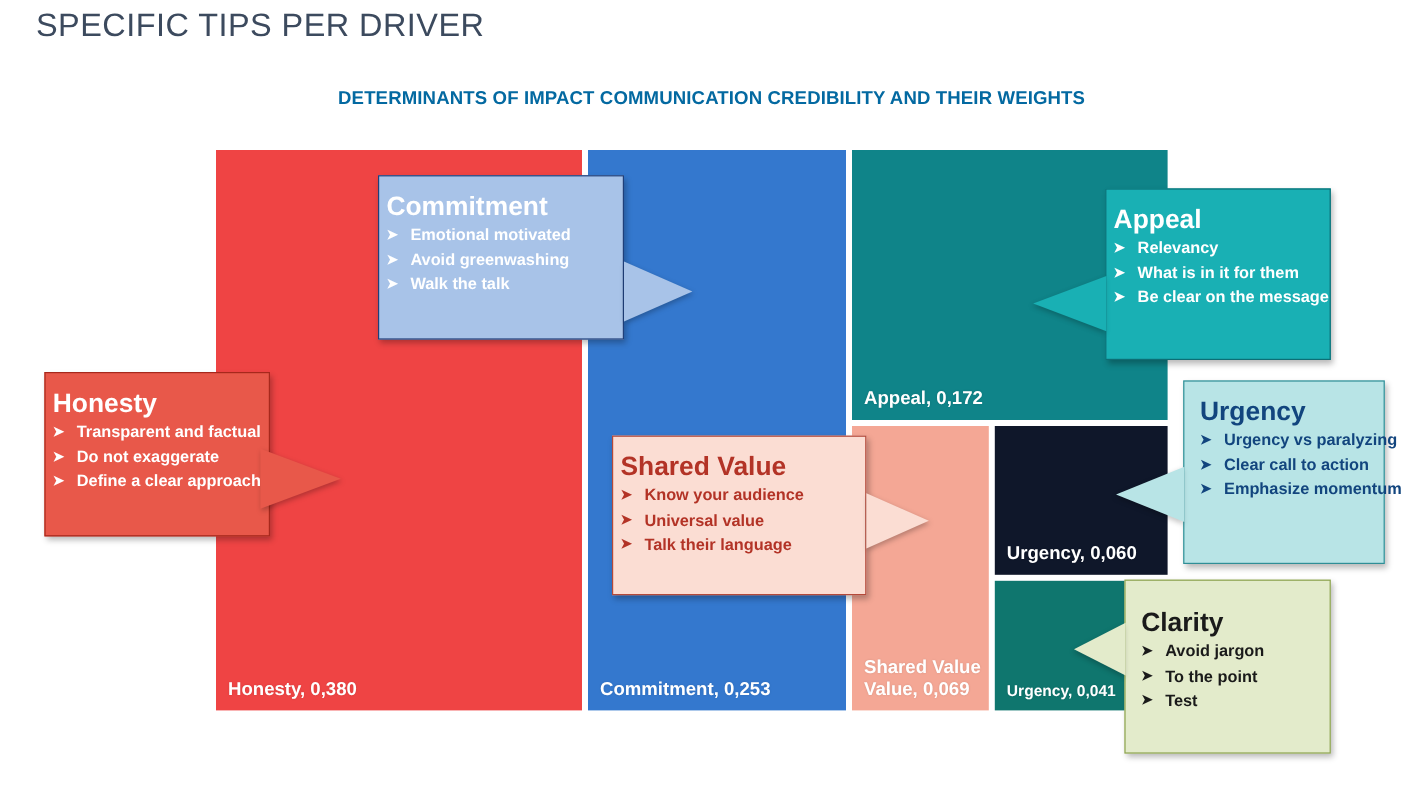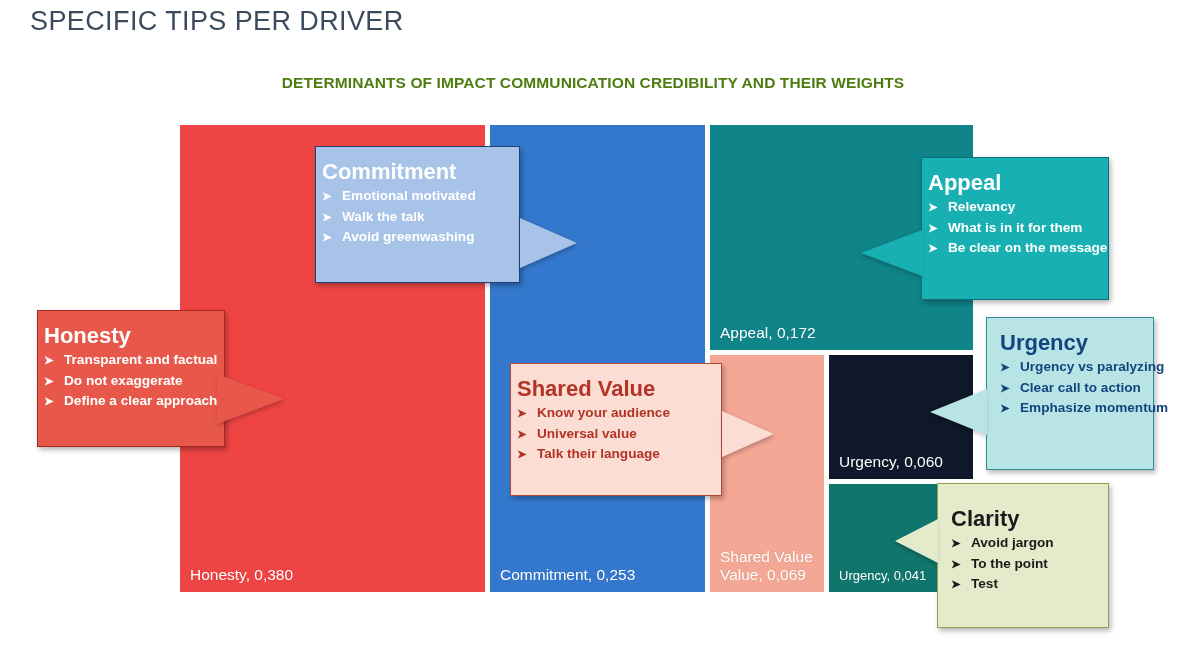--- a/index.html
+++ b/index.html
@@ -14,33 +14,33 @@
   
   #slide-title {
     position: absolute; left: 30px; top: 6px;
     font-size: 27px; font-weight: 400; letter-spacing: .4px;
     color: #3c4a5e;
   }
   #chart-title {
     position: absolute; left: 0; top: 74px; width: 1182px;
     text-align: center;
     font-size: 15.5px; font-weight: 700; letter-spacing: .1px;
-    color: #4d7c0f;
+    color: #0369a1;
     padding-left: 4px;
   }
 
   
   #treemap { position: absolute; left: 180px; top: 125px; width: 793px; height: 467px; }
   .tile {
     position: absolute;
     overflow: hidden;
   }
   .tile-label {
     position: absolute; left: 10px; bottom: 8px;
-    color: #ffffff; font-weight: 400; line-height: 1.15;
+    color: #ffffff; font-weight: 700; line-height: 1.15;
     text-shadow: 0 0 2px rgba(0,0,0,.12);
     white-space: pre-line;
   }
   .lbl-lg { font-size: 15.5px; }
   .lbl-md { font-size: 15.5px; }
   .lbl-sm { font-size: 13px; }
 
   
   .callout { position: absolute; }
   .callout .body {
@@ -118,22 +118,22 @@
     </div>
   </div>
 
   <div class="callout" style="left:315px; top:146px; width:205px; height:137px;">
     <div class="body" style="background:#a8c3e8; border-width:1.5px; border-color:#1f3f7a;"></div>
     <div class="tail" style="left:205px; top:72px; border-top:25px solid transparent; border-bottom:25px solid transparent; border-left:57px solid #a8c3e8; filter:drop-shadow(1px 2px 2px rgba(0,0,0,.25));"></div>
     <div class="content" style="color:#ffffff;">
       <div class="c-title">Commitment</div>
       <ul class="c-list">
         <li>Emotional motivated</li>
+        <li>Avoid greenwashing</li>
         <li>Walk the talk</li>
-        <li>Avoid greenwashing</li>
       </ul>
     </div>
   </div>
 
   <div class="callout" style="left:921px; top:157px; width:188px; height:143px;">
     <div class="body" style="background:#19b0b4; border-width:1.5px; border-color:#0c6f75;"></div>
     <div class="tail" style="left:-60px; top:73px; border-top:23px solid transparent; border-bottom:23px solid transparent; border-right:61px solid #19b0b4; filter:drop-shadow(-1px 2px 2px rgba(0,0,0,.22));"></div>
     <div class="content" style="color:#ffffff;">
       <div class="c-title">Appeal</div>
       <ul class="c-list">

